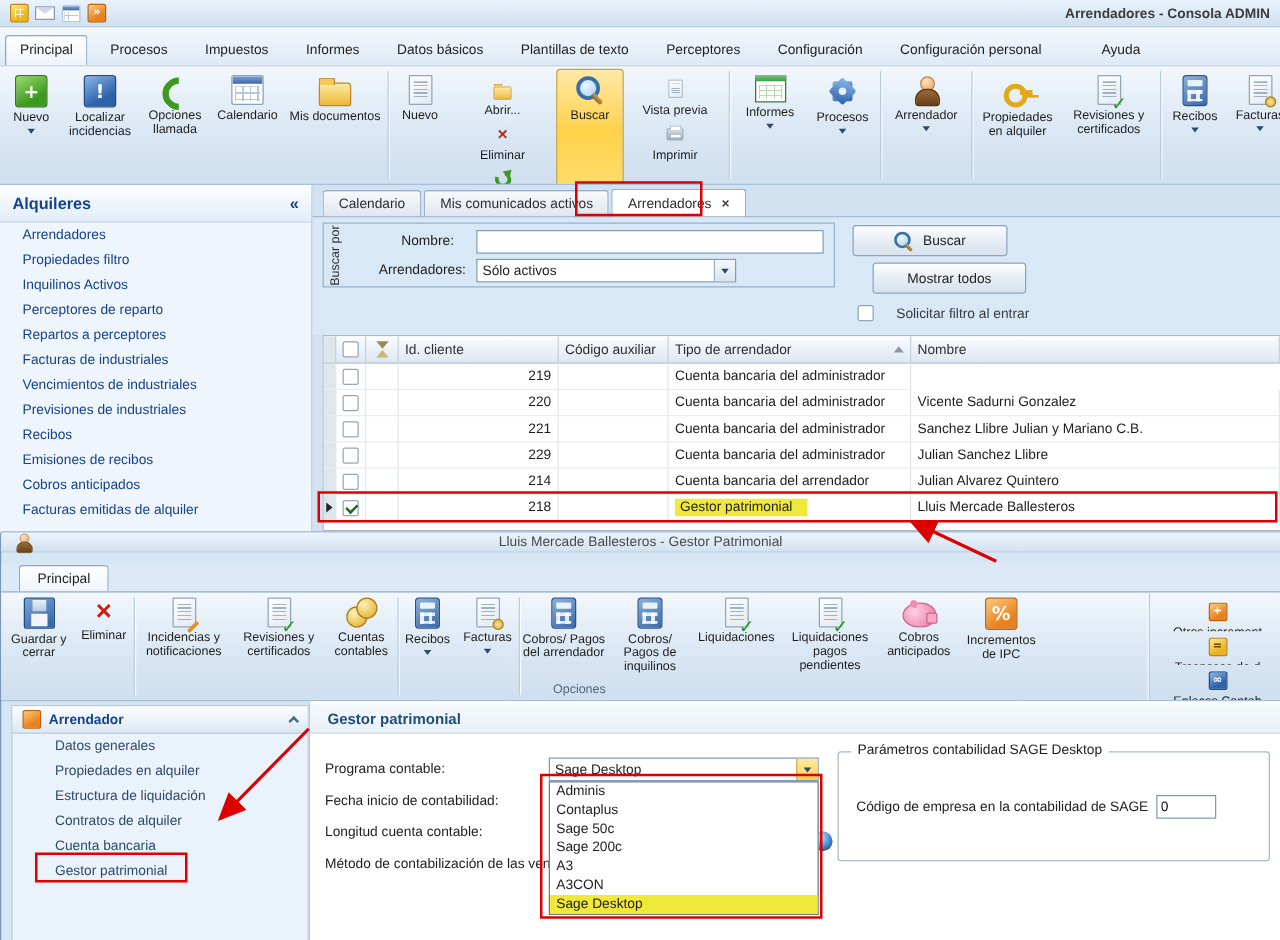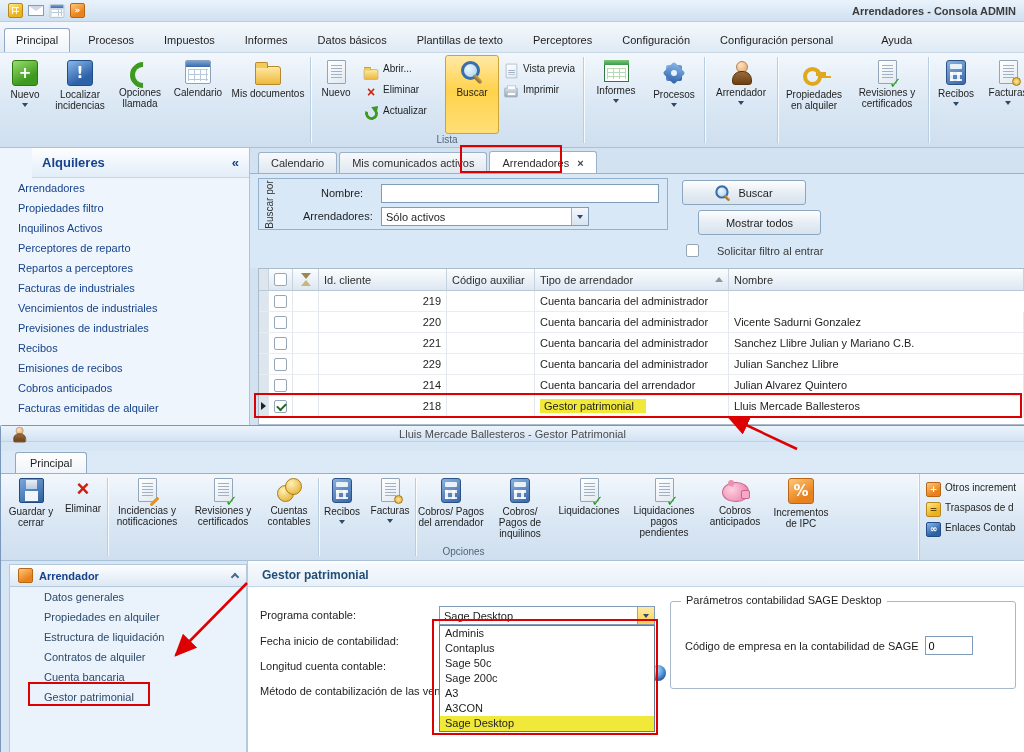--- a/index.html
+++ b/index.html
@@ -91,25 +91,25 @@
 
 .ribbon{position:absolute;left:0;top:52px;width:1024px;height:96px;background:linear-gradient(#f2f7fc,#dae7f4 55%,#cfdfef);border-top:1px solid #c8d8e8;border-bottom:1px solid #a8c0d8;display:flex;overflow:hidden;}
 .rgroup{display:flex;flex-direction:column;}
 .rgroup-body{flex:1;display:flex;align-items:stretch;padding:2px 2px 0;}
 .rgroup-label{height:13px;font-size:10px;text-align:center;color:#51657c;}
 .rsep{width:1px;background:#b9cde1;margin:4px 0;box-shadow:1px 0 0 rgba(255,255,255,.8);flex:none;}
 .rbtn{display:flex;flex-direction:column;align-items:center;justify-content:flex-start;padding-top:4px;gap:3px;font-size:10px;text-align:center;line-height:11px;color:#1e1e1e;border:1px solid transparent;border-radius:3px;}
 .rbtn .lbl{max-width:100%;}
 .rbtn.hl-btn{background:linear-gradient(#ffe9a8,#ffd24a 45%,#ffdf78);border-color:#c9a33c;}
 .rstack{display:flex;flex-direction:column;justify-content:flex-start;gap:5px;padding:8px 4px 0;}
-.sbtn{display:flex;gap:4px;font-size:10px;white-space:nowrap;}
+.sbtn{display:flex;align-items:center;gap:4px;font-size:10px;white-space:nowrap;flex-direction:column;}
 
 
 .sidebar{position:absolute;left:0;top:148px;width:250px;height:277px;background:#eef5fc;border-right:1px solid #aec3d8;}
-.sb-head{height:30px;display:flex;align-items:center;padding:0 10px;background:linear-gradient(#fdfeff,#e2edf8);border-bottom:1px solid #c5d6e8;margin-left:32px;}
+.sb-head{height:30px;display:flex;align-items:center;padding:0 10px;background:linear-gradient(#fdfeff,#e2edf8);border-bottom:1px solid #c5d6e8;}
 .sb-title{font-size:13px;font-weight:bold;color:#15428b;flex:1;}
 .sb-collapse{color:#15428b;font-weight:bold;font-size:13px;}
 .sb-item{padding:4px 6px 4px 18px;font-size:11px;color:#15428b;white-space:nowrap;}
 
 
 .main{position:absolute;left:250px;top:148px;width:774px;height:277px;background:#d2e2f1;overflow:hidden;}
 .doctabs{position:absolute;left:8px;top:2px;height:24px;display:flex;align-items:flex-end;gap:2px;}
 .dtab{padding:4px 12px 5px;font-size:11px;color:#2e2e2e;background:linear-gradient(#f8fafc,#dde6ef);border:1px solid #9ab1c9;border-bottom:none;border-radius:3px 3px 0 0;display:flex;align-items:center;gap:8px;}
 .dtab.active{background:#fff;padding-top:5px;}
 .dtab .x{font-weight:bold;color:#444;font-size:11px;}

